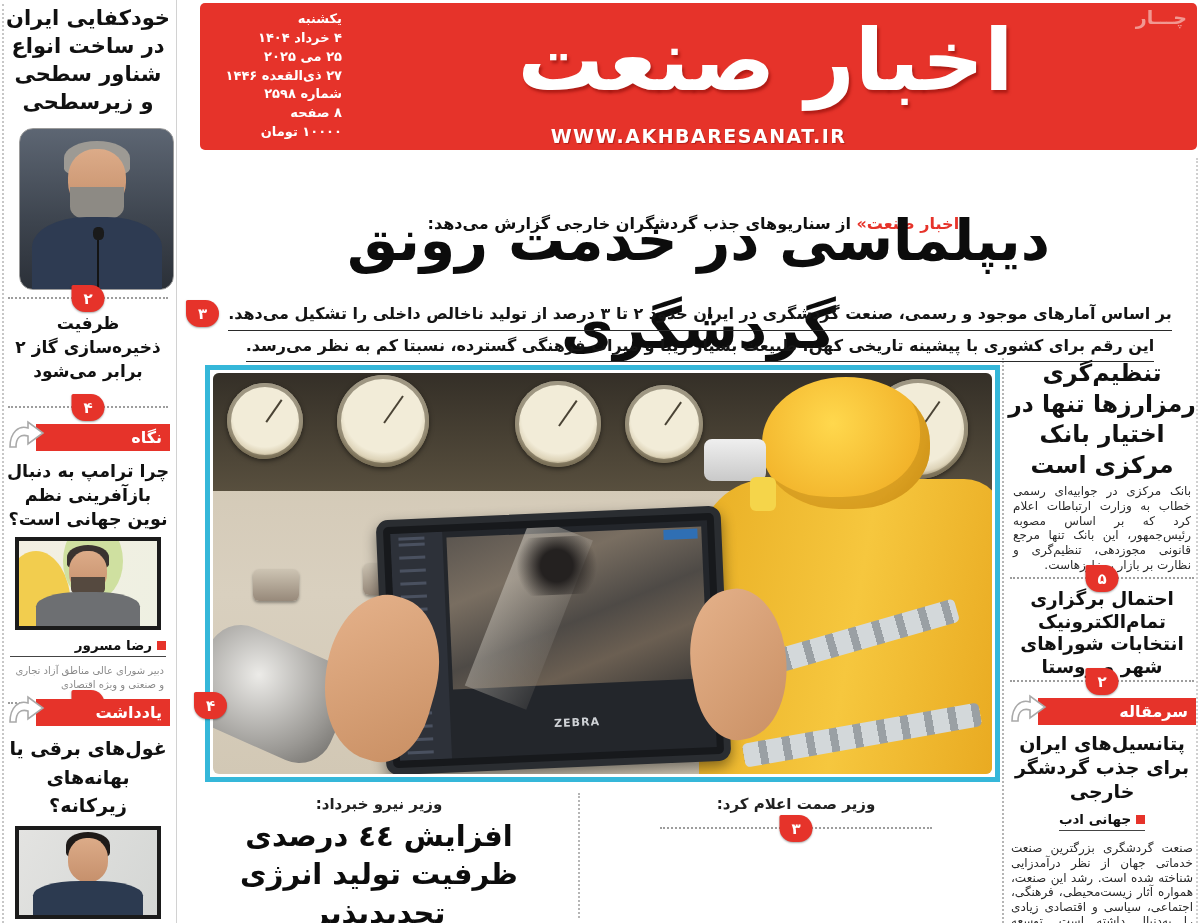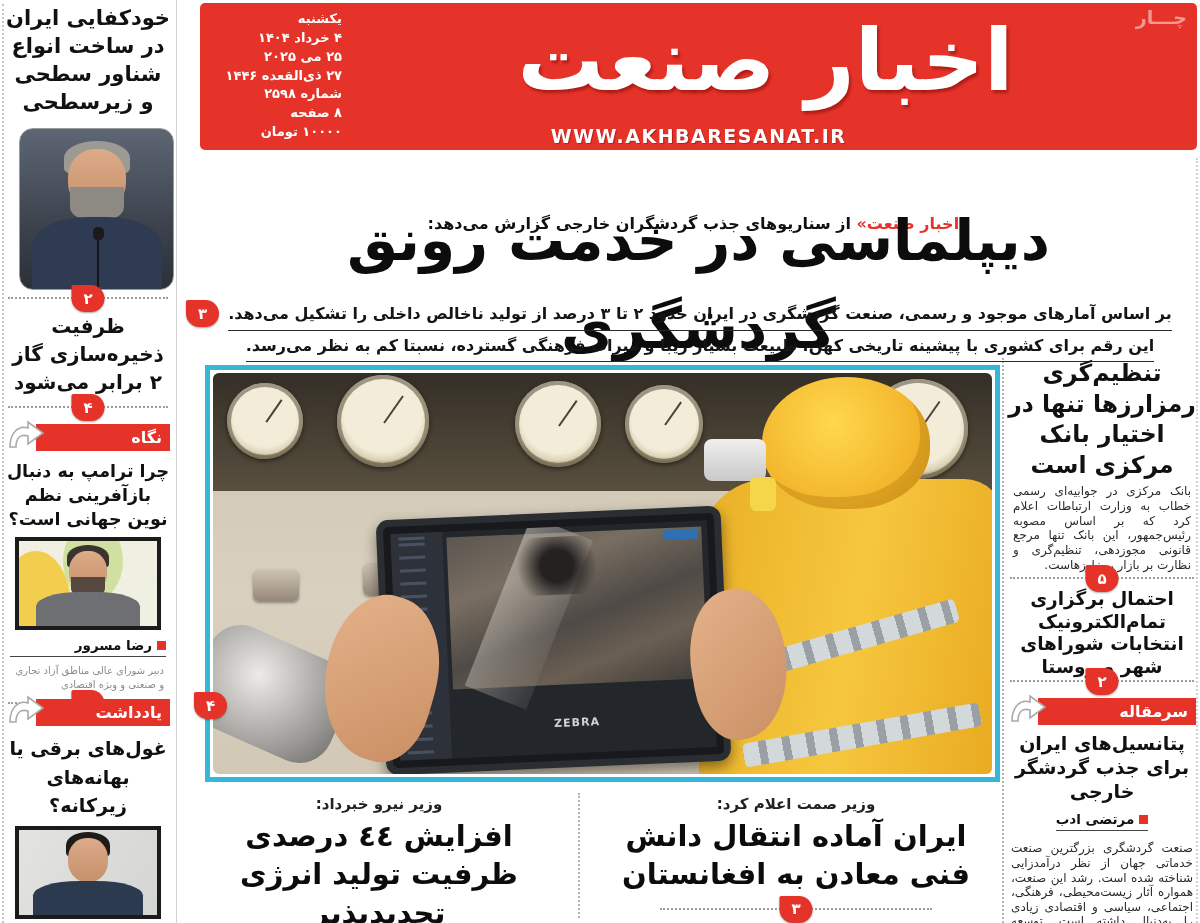--- a/index.html
+++ b/index.html
@@ -57,21 +57,21 @@
     padding-right:8px; }
   .section-arrow { position:absolute; left:-30px; top:-5px; width:40px; height:32px; }
 
   
   .left-rail { position:absolute; left:6px; top:0; width:164px; height:923px; }
   .right-rail { position:absolute; left:1008px; top:358px; width:188px; height:565px; }
   .rail-title { text-align:center; font-weight:bold; color:#111; }
   .lr-title1 { position:absolute; top:4px; left:0; right:0; font-size:21px; line-height:1.34; }
   .lr-photo1 { position:absolute; top:128px; left:4px; width:155px; height:162px; }
   .lr-sep1 { position:absolute; top:297px; left:2px; right:2px; }
-  .lr-title2 { position:absolute; top:312px; left:0; right:0; font-size:20px; line-height:1.4; }
+  .lr-title2 { position:absolute; top:312px; left:0; right:0; font-size:17px; line-height:1.4; }
   .lr-sep2 { position:absolute; top:406px; left:2px; right:2px; }
   .lr-negah { position:absolute; top:424px; left:0; right:0; }
   .lr-yad { position:absolute; top:699px; left:0; right:0; }
   .negah-title { margin-top:8px; font-size:17.5px; line-height:1.38; }
   .yad-title { margin-top:8px; font-size:19px; line-height:1.5; }
   .small-photo { margin:6px auto 0; width:146px; height:93px; border:4px solid #1b1b1b;
     position:relative; overflow:hidden; }
   .author-row { display:flex; align-items:center; gap:5px; margin:7px 4px 0;
     border-bottom:1px solid #444; padding-bottom:3px; font-size:13.5px; font-weight:bold; color:#111; }
   .author-sq { width:9px; height:9px; background:#e6332a; flex:0 0 auto; }
@@ -340,29 +340,28 @@
     <div class="rr-editorial">
       <div class="section-bar">
         <svg class="section-arrow" viewBox="0 0 40 30">
           <path d="M4 27 C4 12 13 5 22 8 L22 2 L37 13 L22 24 L22 16 C15 14 10 17 10 27 Z" fill="#ffffff" stroke="#a9a9a9" stroke-width="1.6"></path>
         </svg>
         <span>سرمقاله</span>
       </div>
       <h3 class="rail-title edit-title">پتانسیل‌های ایران برای جذب گردشگر خارجی</h3>
       <div class="author-row edit-author">
         <span class="author-sq"></span>
-        <span>مرتضی ادب</span>
+        <span>جهانی ادب</span>
       </div>
       <p class="rail-body edit-body">صنعت گردشگری بزرگترین صنعت خدماتی جهان از نظر درآمدزایی شناخته شده است. رشد این صنعت، همواره آثار زیست‌محیطی، فرهنگی، اجتماعی، سیاسی و اقتصادی زیادی را به‌دنبال داشته است. توسعه صنعت گردشگری برای کشورهای درحال توسعه که با معضلاتی چون نرخ‌بیکاری بالا، محدودیت منابع ارزی و</p>
     </div>
   </div>
 
   <div class="bstory b-right">
     <div class="b-kicker">وزیر صمت اعلام کرد:</div>
-    <h2 class="b-title">ایران آماده انتقال دانش فنی معادن به افغانستان</h2>
     <div class="sep b-sep">
       <span class="badge">۳</span>
     </div>
   </div>
 
   <div class="bstory b-left">
     <div class="b-kicker">وزیر نیرو خبرداد:</div>
     <h2 class="b-title">افزایش ٤٤ درصدی ظرفیت تولید انرژی تجدیدپذیر</h2>
 
   </div>

